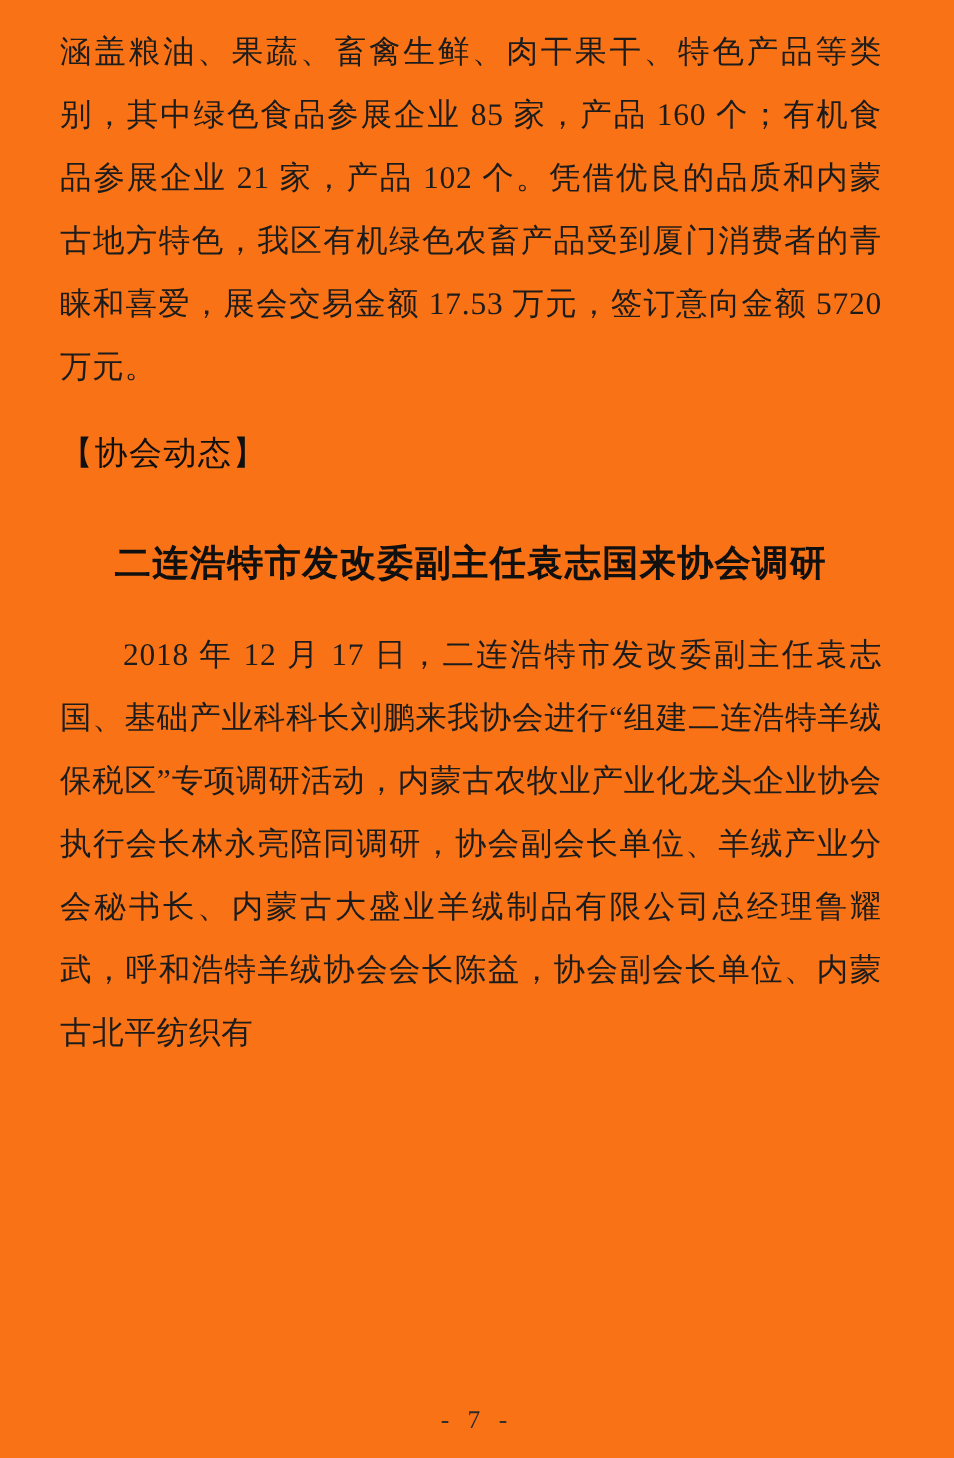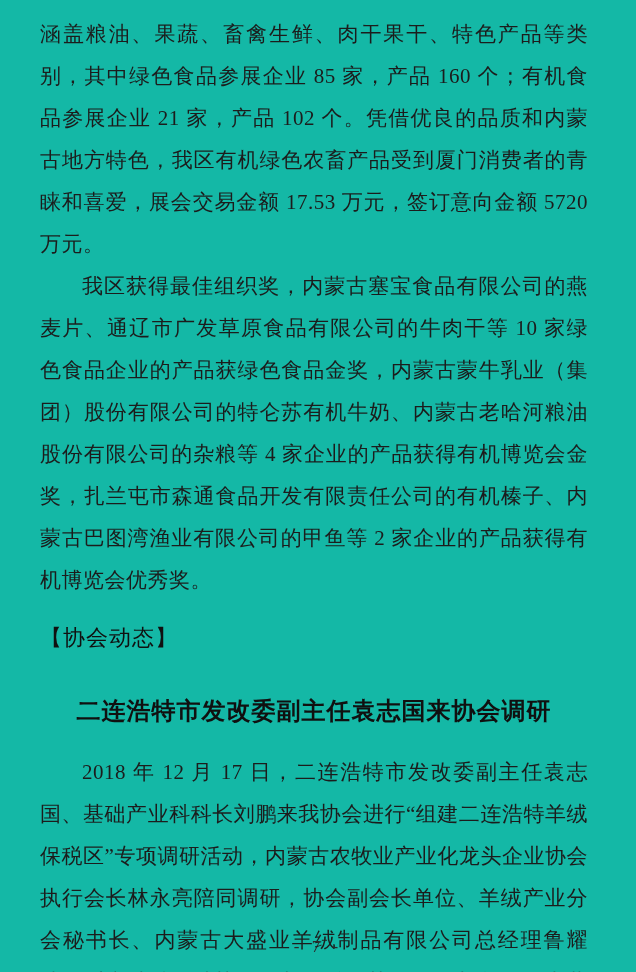--- a/index.html
+++ b/index.html
@@ -13,21 +13,21 @@
     position: relative;
     overflow: hidden;
   }
   .page {
     position: absolute;
     inset: 0;
     box-sizing: border-box;
     padding: 13px 48px 0 40px;
     font-family: "Liberation Serif", "DejaVu Serif", serif;
     color: #1c1c1c;
-    background: #14b8a6;
+    background: #f97316;
   }
   .body-para {
     font-size: 21px;
     line-height: 42px;
     margin: 0;
     text-align: justify;
     text-justify: inter-character;
     letter-spacing: 0.5px;
     word-break: break-all;
   }
@@ -65,21 +65,20 @@
     letter-spacing: 4px;
   }
 </style>
 </head>
 <body>
 
 <div class="page">
 
   <p class="body-para">涵盖粮油、果蔬、畜禽生鲜、肉干果干、特色产品等类别，其中绿色食品参展企业 85 家，产品 160 个；有机食品参展企业 21 家，产品 102 个。凭借优良的品质和内蒙古地方特色，我区有机绿色农畜产品受到厦门消费者的青睐和喜爱，展会交易金额 17.53 万元，签订意向金额 5720 万元。</p>
 
-  <p class="body-para indent">我区获得最佳组织奖，内蒙古塞宝食品有限公司的燕麦片、通辽市广发草原食品有限公司的牛肉干等 10 家绿色食品企业的产品获绿色食品金奖，内蒙古蒙牛乳业（集团）股份有限公司的特仑苏有机牛奶、内蒙古老哈河粮油股份有限公司的杂粮等 4 家企业的产品获得有机博览会金奖，扎兰屯市森通食品开发有限责任公司的有机榛子、内蒙古巴图湾渔业有限公司的甲鱼等 2 家企业的产品获得有机博览会优秀奖。</p>
 
   <h2 class="section-heading">【协会动态】</h2>
 
   <h1 class="article-title">二连浩特市发改委副主任袁志国来协会调研</h1>
 
   <p class="body-para indent">2018 年 12 月 17 日，二连浩特市发改委副主任袁志国、基础产业科科长刘鹏来我协会进行“组建二连浩特羊绒保税区”专项调研活动，内蒙古农牧业产业化龙头企业协会执行会长林永亮陪同调研，协会副会长单位、羊绒产业分会秘书长、内蒙古大盛业羊绒制品有限公司总经理鲁耀武，呼和浩特羊绒协会会长陈益，协会副会长单位、内蒙古北平纺织有</p>
 
   <div class="footer">
     <span class="page-number">- 7 -</span>
   </div>

